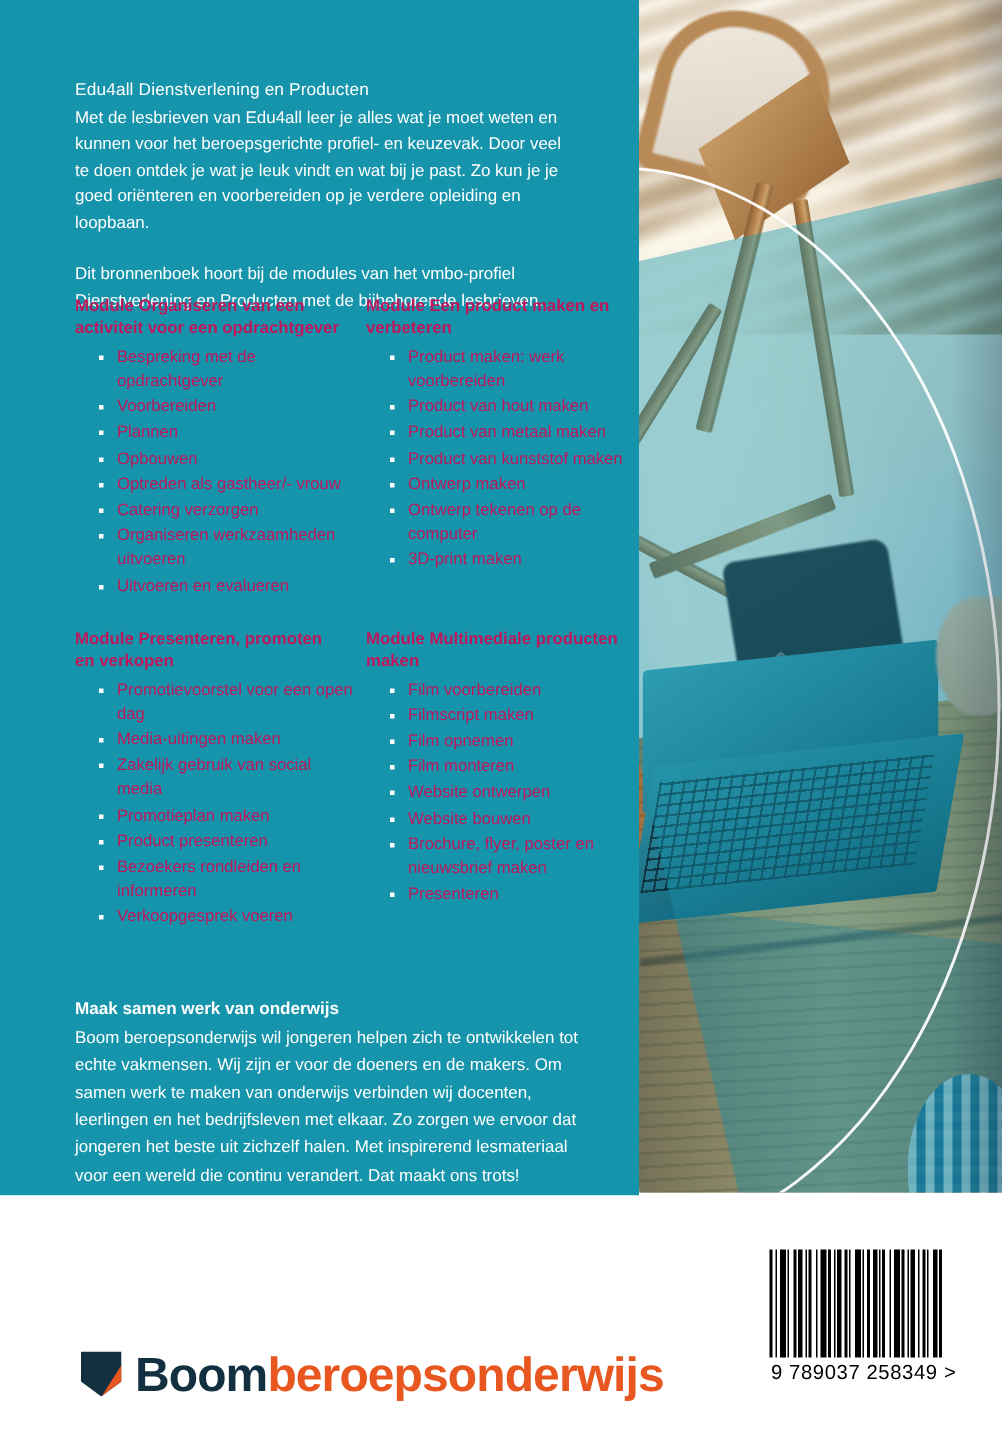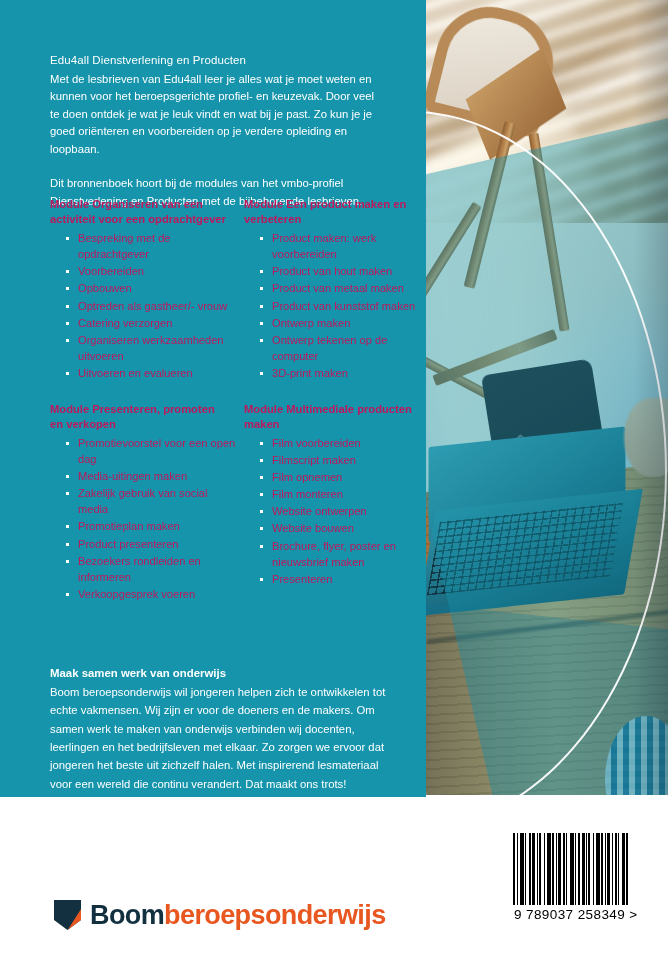--- a/index.html
+++ b/index.html
@@ -358,21 +358,21 @@
   .logo {
     position: absolute;
     left: 54px;
     top: 103px;
     display: flex;
     align-items: center;
     gap: 9px;
   }
   .logo-mark { width: 27px; height: 30px; display: block; }
   .logo-text {
-    font-size: 27px;
+    font-size: 32px;
     font-weight: bold;
     letter-spacing: -0.6px;
     line-height: 1;
     white-space: nowrap;
   }
   .logo-boom { color: #12303f; }
   .logo-bo { color: #e8571f; }
 
   
   .barcode-wrap {
@@ -450,20 +450,21 @@
     <p class="intro-body2">Dit bronnenboek hoort bij de modules van het vmbo-profiel Dienstverlening en Producten met de bijbehorende lesbrieven.</p>
   </div>
 
   <div class="modules">
 
     <div class="module">
       <p class="module-title">Module Organiseren van een activiteit voor een opdrachtgever</p>
       <ul class="module-list">
         <li>Bespreking met de opdrachtgever</li>
         <li>Voorbereiden</li>
+        <li>Plannen</li>
         <li>Opbouwen</li>
         <li>Optreden als gastheer/- vrouw</li>
         <li>Catering verzorgen</li>
         <li>Organiseren werkzaamheden uitvoeren</li>
         <li>Uitvoeren en evalueren</li>
       </ul>
     </div>
 
     <div class="module col-right">
       <p class="module-title">Module Een product maken en verbeteren</p>

